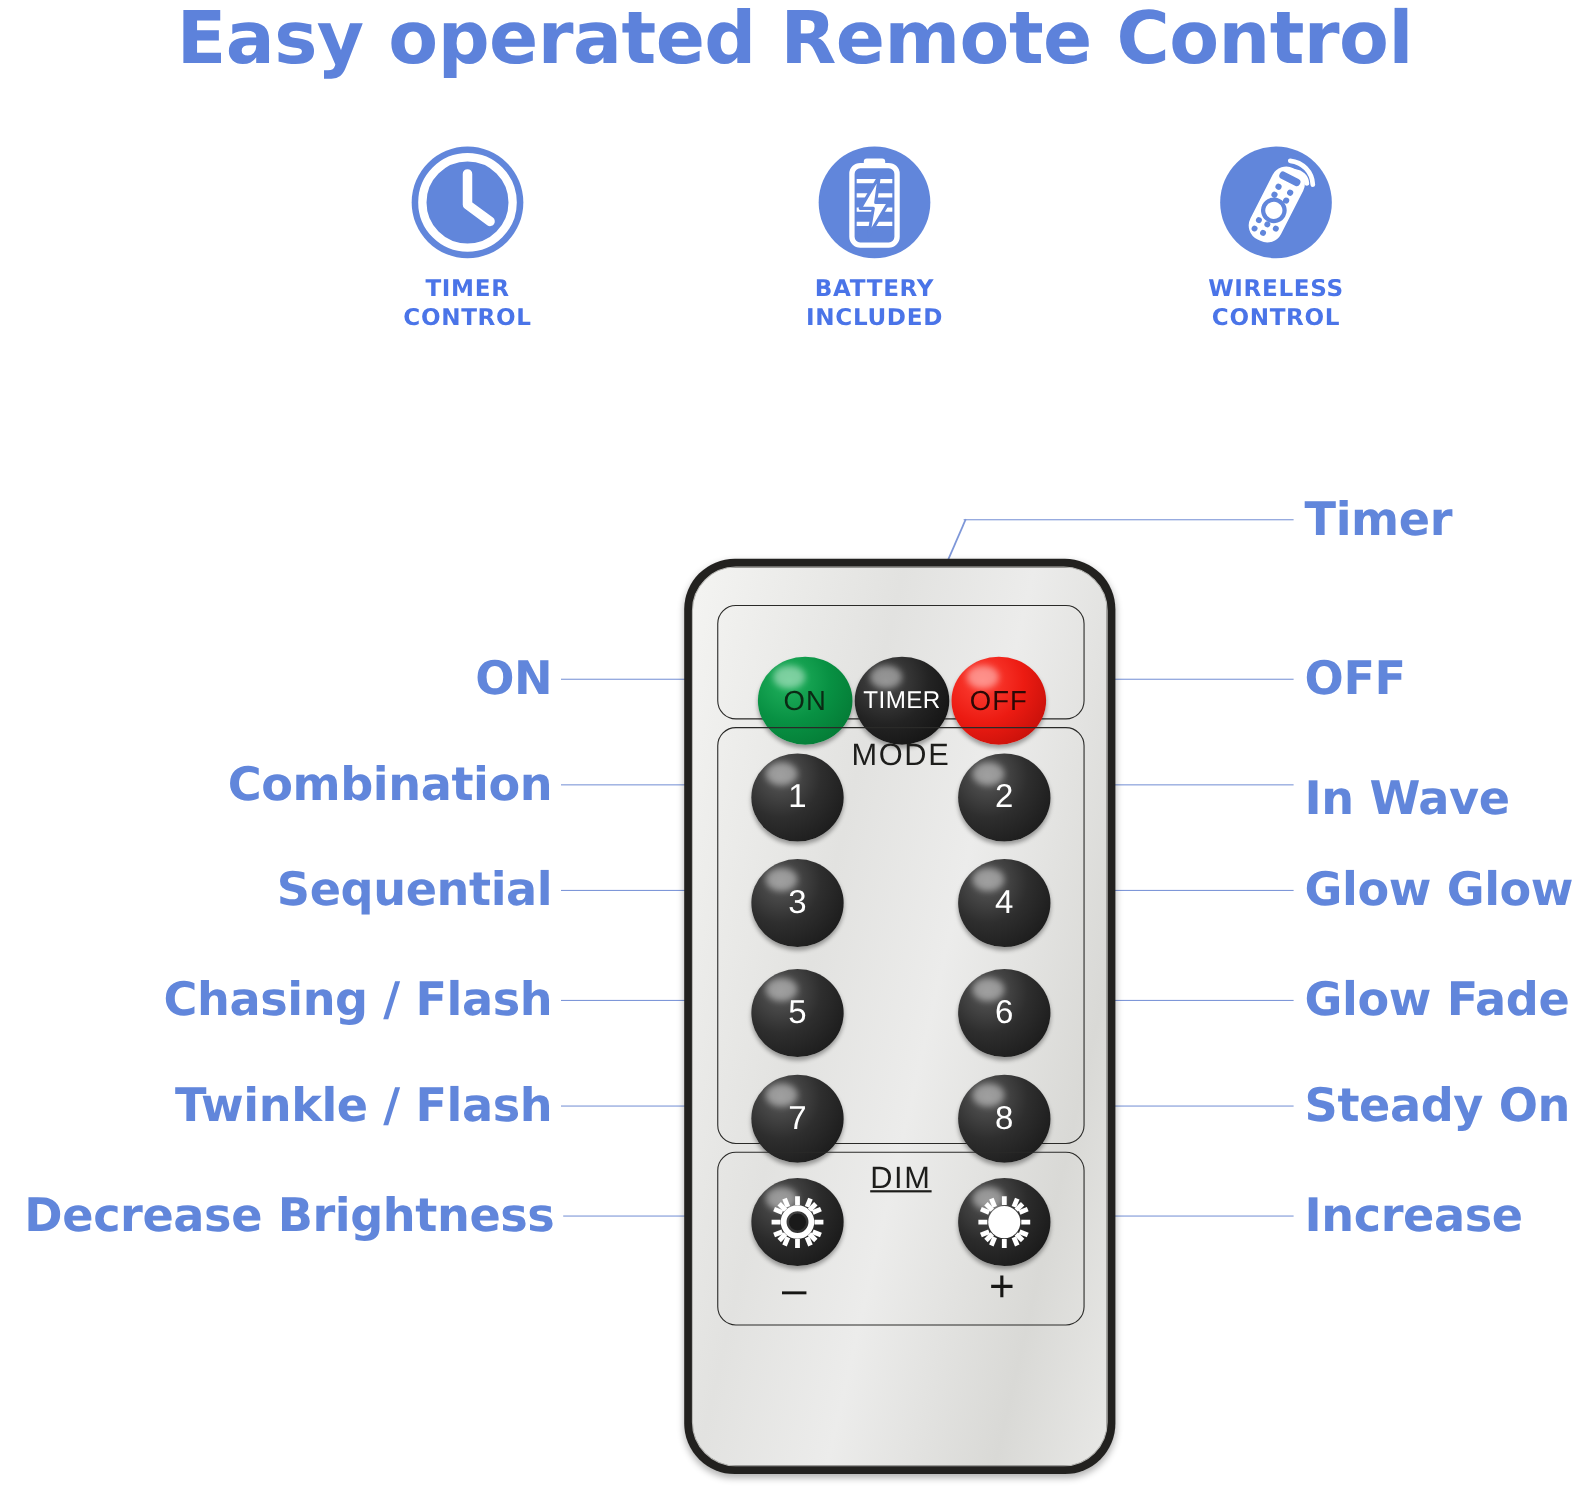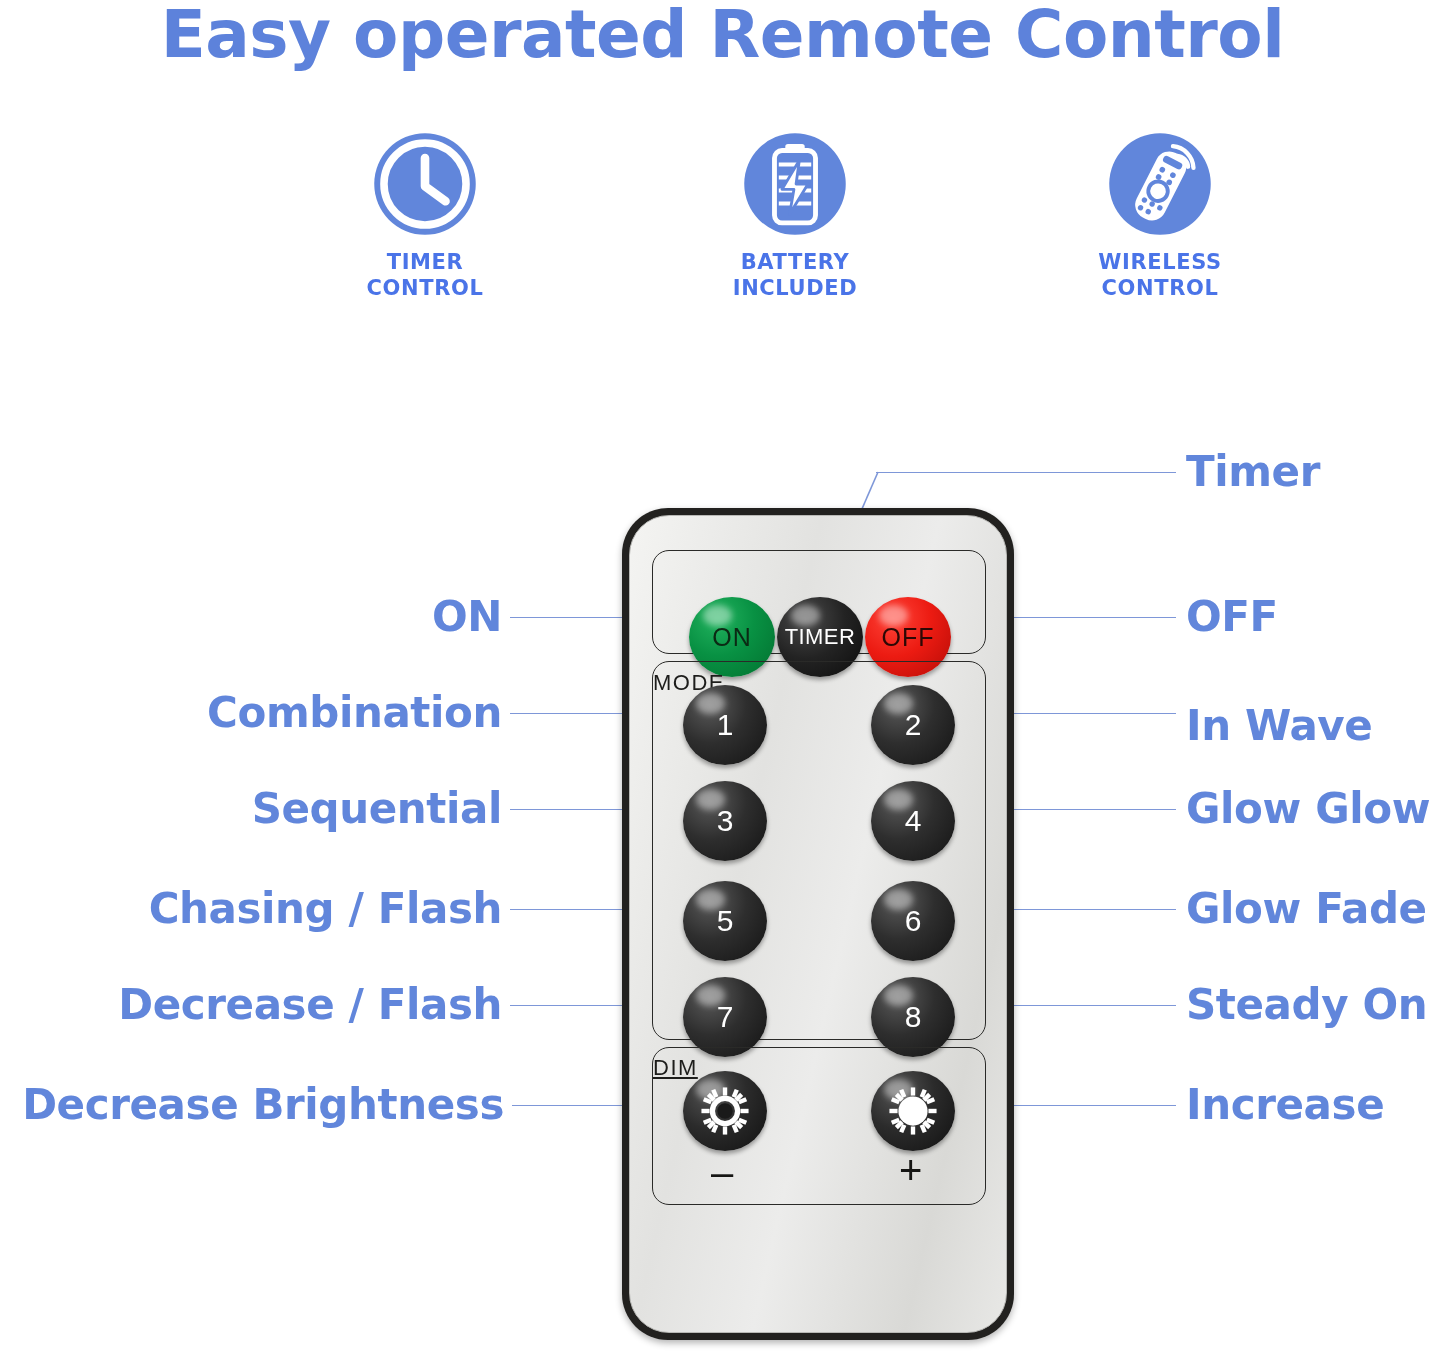--- a/index.html
+++ b/index.html
@@ -111,21 +111,22 @@
     box-sizing: border-box;
   }
   #panel-power { left: 22px;  top: 34px;  width: 334px; height: 104px; }
   #panel-mode  { left: 22px;  top: 145px; width: 334px; height: 379px; }
   #panel-dim   { left: 22px;  top: 531px; width: 334px; height: 158px; }
 
   .panel-title {
     position: absolute;
     left: 0;
     width: 100%;
-    font-size: 22px;
+    text-align: center;
+    font-size: 28px;
     letter-spacing: 1.5px;
     color: #1d1d1b;
     font-family: "Liberation Sans", sans-serif;
   }
 
   
   .btn {
     position: absolute;
     border-radius: 50%;
     box-sizing: border-box;
@@ -393,21 +394,21 @@
         <div class="dim-sym" style="left:246px; top:102px;">+</div>
       </div>
 
     </div>
   </div>
 
   <div class="callout left" style="left:10px; top:592px; width:492px;">ON</div>
   <div class="callout left" style="left:10px; top:688px; width:492px;">Combination</div>
   <div class="callout left" style="left:10px; top:884px; width:492px;">Chasing / Flash</div>
   <div class="callout left" style="left:10px; top:784px; width:492px;">Sequential</div>
-  <div class="callout left" style="left:10px; top:980px; width:492px;">Decrease / Flash</div>
+  <div class="callout left" style="left:10px; top:980px; width:492px;">Twinkle / Flash</div>
   <div class="callout left" style="left:4px; top:1080px; width:500px;">Decrease Brightness</div>
 
   <div class="callout right" style="left:1186px; top:447px;">Timer</div>
   <div class="callout right" style="left:1186px; top:592px;">OFF</div>
   <div class="callout right" style="left:1186px; top:701px;">In Wave</div>
   <div class="callout right" style="left:1186px; top:784px;">Glow Glow</div>
   <div class="callout right" style="left:1186px; top:884px;">Glow Fade</div>
   <div class="callout right" style="left:1186px; top:1080px;">Increase</div>
   <div class="callout right" style="left:1186px; top:980px;">Steady On</div>
 

